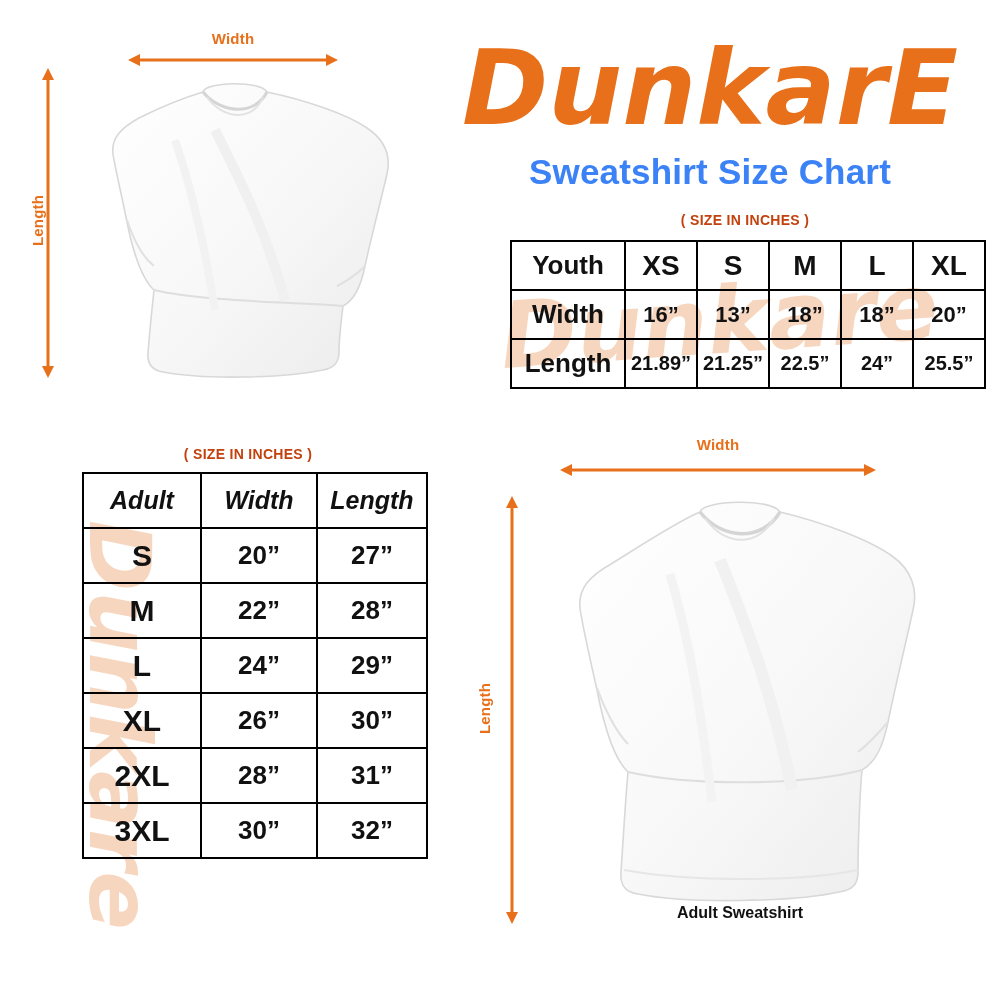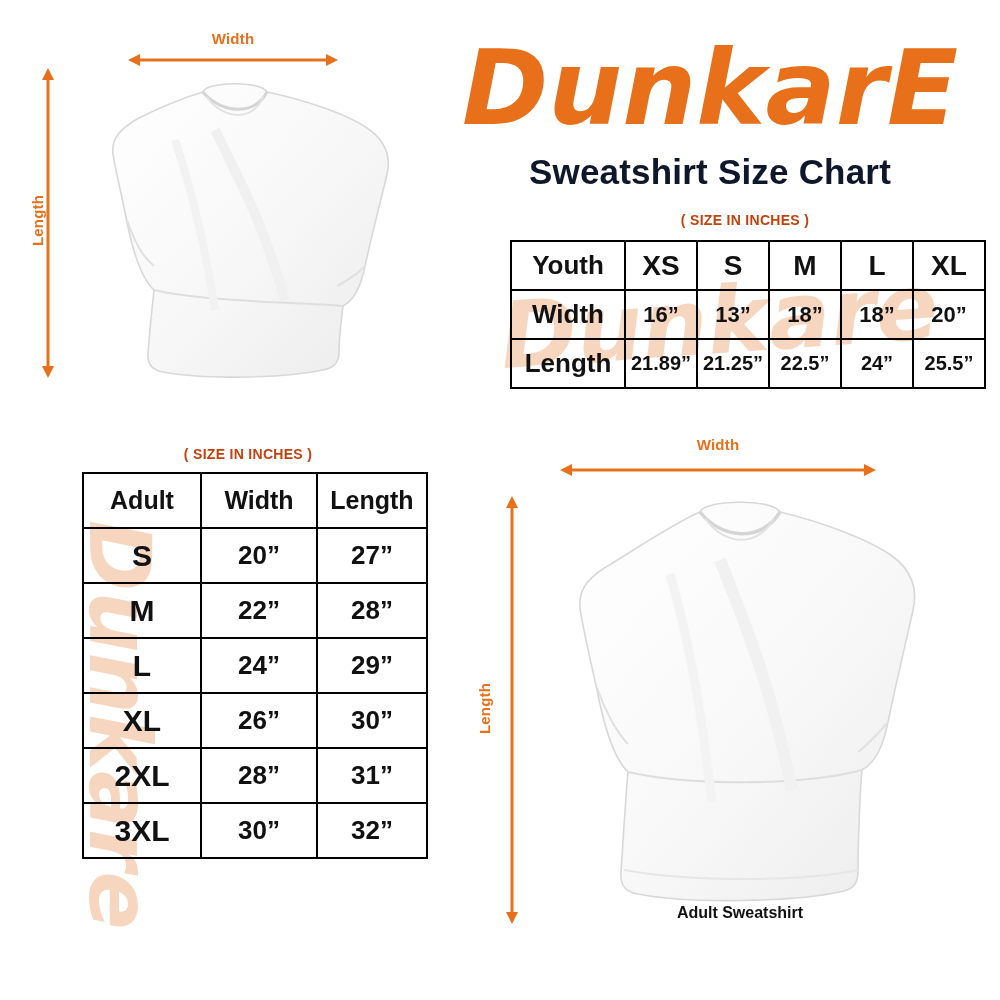--- a/index.html
+++ b/index.html
@@ -22,21 +22,21 @@
     font-size:14px;font-weight:700;color:#c2410c;text-align:center;letter-spacing:.3px;
   }
 
   
   .brand{
     position:absolute;left:430px;top:20px;width:560px;height:140px;
   }
   .brand svg{display:block;}
   .brand-sub{
     position:absolute;left:430px;top:152px;width:560px;
-    text-align:center;font-size:35px;font-weight:700;color:#0f172a;
+    text-align:center;font-size:35px;font-weight:700;color:#3b82f6;
     letter-spacing:.2px;
   }
 
   
   .wm{
     position:absolute;color:#F6D0B4;font-weight:700;
     font-family:"DejaVu Sans", sans-serif;
     pointer-events:none;user-select:none;
   }
   .wm-top{
@@ -71,21 +71,21 @@
   #youth-table td.sz{width:68px;font-size:28px;}
   #youth-table td.val{width:68px;font-size:22px;}
   #youth-table td.valL{width:68px;font-size:20px;}
 
   
   #adult-table{left:82px;top:472px;}
   #adult-table td{height:51px;font-size:26px;}
   #adult-table td.c0{width:114px;}
   #adult-table td.c1{width:112px;}
   #adult-table td.c2{width:106px;}
-  #adult-table td.hdr{font-size:25px;}
+  #adult-table td.hdr{font-size:25px;font-style:italic;}
   #adult-table td.size{font-size:30px;}
 </style>
 </head>
 <body>
 
 <div class="page">
 
   <div class="brand">
     <svg width="560" height="140" viewBox="0 0 560 140">
       <text x="280" y="104" text-anchor="middle" font-family="DejaVu Sans, sans-serif" font-size="104" font-weight="bold" font-style="italic" fill="#E8701A">DunkarE</text>

